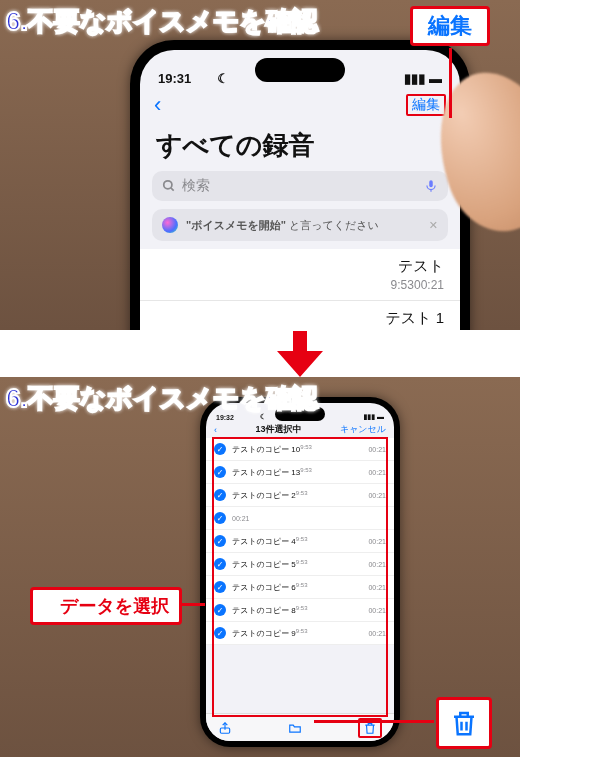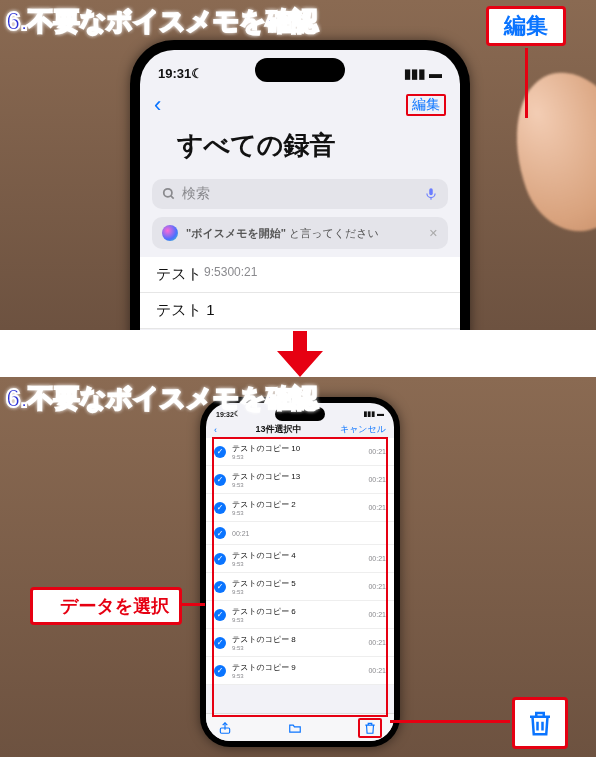--- a/index.html
+++ b/index.html
@@ -3,21 +3,21 @@
 <meta charset="utf-8">
 <style>
   * { box-sizing: border-box; margin: 0; padding: 0; }
   body {
     width: 600px;
     font-family: -apple-system, "Hiragino Sans", sans-serif;
     background: #fff;
   }
   .panel {
     position: relative;
-    width: 596px;
+    width: 520px;
     background: linear-gradient(#8a6a52, #6d5240);
     overflow: hidden;
   }
   .panel-top { height: 330px; }
   .panel-bottom { height: 380px; }
   .arrow-gap {
     height: 47px;
     display: flex;
     align-items: center;
     justify-content: center;
@@ -75,51 +75,51 @@
   .phone-bottom .screen { border-radius: 24px; font-size: 8px; }
   .island {
     position: absolute;
     top: 8px; left: 50%; transform: translateX(-50%);
     width: 90px; height: 24px;
     background: #000; border-radius: 20px;
     z-index: 5;
   }
   .phone-bottom .island { width: 50px; height: 14px; top: 4px; }
   .status-bar {
-    display: flex; justify-content: space-between; align-items: center;
-    padding: 10px 18px 0; height: 36px; font-size: 13px; font-weight: 600;
+    display: flex; justify-content: space-between; align-items: flex-end;
+    padding: 10px 18px 0; height: 36px; font-size: 13px; font-weight: 600; gap: 26px;
   }
   .phone-bottom .status-bar { font-size: 7px; height: 18px; padding: 4px 10px 0; }
   .nav-row {
     display: flex; justify-content: space-between; align-items: center;
     padding: 6px 14px;
   }
   .back-chev { color: #0a74ff; font-size: 22px; }
   .edit-link { color: #0a74ff; font-weight: 500; }
   .red-inline { border: 2px solid #e60012; padding: 0 4px; border-radius: 2px; }
-  .title-lg { font-size: 26px; font-weight: 700; padding: 4px 16px 16px; margin-left: 21px; }
+  .title-lg { font-size: 26px; font-weight: 700; padding: 4px 16px 8px; }
   .search-box {
     margin: 0 12px 8px; background: #e4e4ea; border-radius: 10px;
     display: flex; align-items: center; padding: 6px 10px; color: #8a8a8e;
     gap: 6px;
     text-align: center;
   }
   .siri-tip {
     margin: 0 12px 8px; background: #e4e4ea; border-radius: 10px;
     display: flex; align-items: center; padding: 8px 10px; gap: 8px;
     font-size: 11px; color: #555;
   }
   .siri-dot {
     width: 16px; height: 16px; border-radius: 50%;
     background: radial-gradient(circle at 35% 35%, #ff6ad5, #4b6fff 60%, #3adfb0);
   }
   .list { background: #fff; }
   .row {
     padding: 8px 16px; border-bottom: 1px solid #e6e6e6;
-    display: flex; flex-direction: row; gap: 2px;
+    display: flex; flex-direction: column; gap: 2px; align-items: flex-end;
   }
   .row-main { display: flex; justify-content: space-between; }
   .row-title { font-size: 15px; font-weight: 500; }
   .row-sub { display: flex; justify-content: space-between; color: #8a8a8e; font-size: 12px; }
   
   .b-nav {
     display: flex; justify-content: space-between; align-items: center;
     padding: 2px 8px; font-size: 9px; color: #0a74ff;
   }
   .b-nav .center { color: #111; font-weight: 700; }
@@ -127,21 +127,21 @@
   .b-row {
     display: flex; align-items: center; gap: 6px;
     padding: 5px 8px; border-bottom: 1px solid #eee;
   }
   .check {
     width: 12px; height: 12px; border-radius: 50%;
     background: #0a74ff; flex: 0 0 12px;
     display: flex; align-items: center; justify-content: center;
     color: #fff; font-size: 8px;
   }
-  .b-col { flex: 1; display: flex; flex-direction: column; }
+  .b-col { flex: 1; display: flex; flex-direction: row; }
   .b-title { font-size: 8px; font-weight: 500; }
   .b-sub { font-size: 6px; color: #8a8a8e; }
   .b-dur { font-size: 7px; color: #8a8a8e; }
   .b-toolbar {
     position: absolute; bottom: 0; left: 0; right: 0; height: 28px;
     background: #f7f7f9; border-top: 1px solid #ddd;
     display: flex; align-items: center; justify-content: space-between;
     padding: 0 12px; color: #0a74ff;
   }
   .finger {

